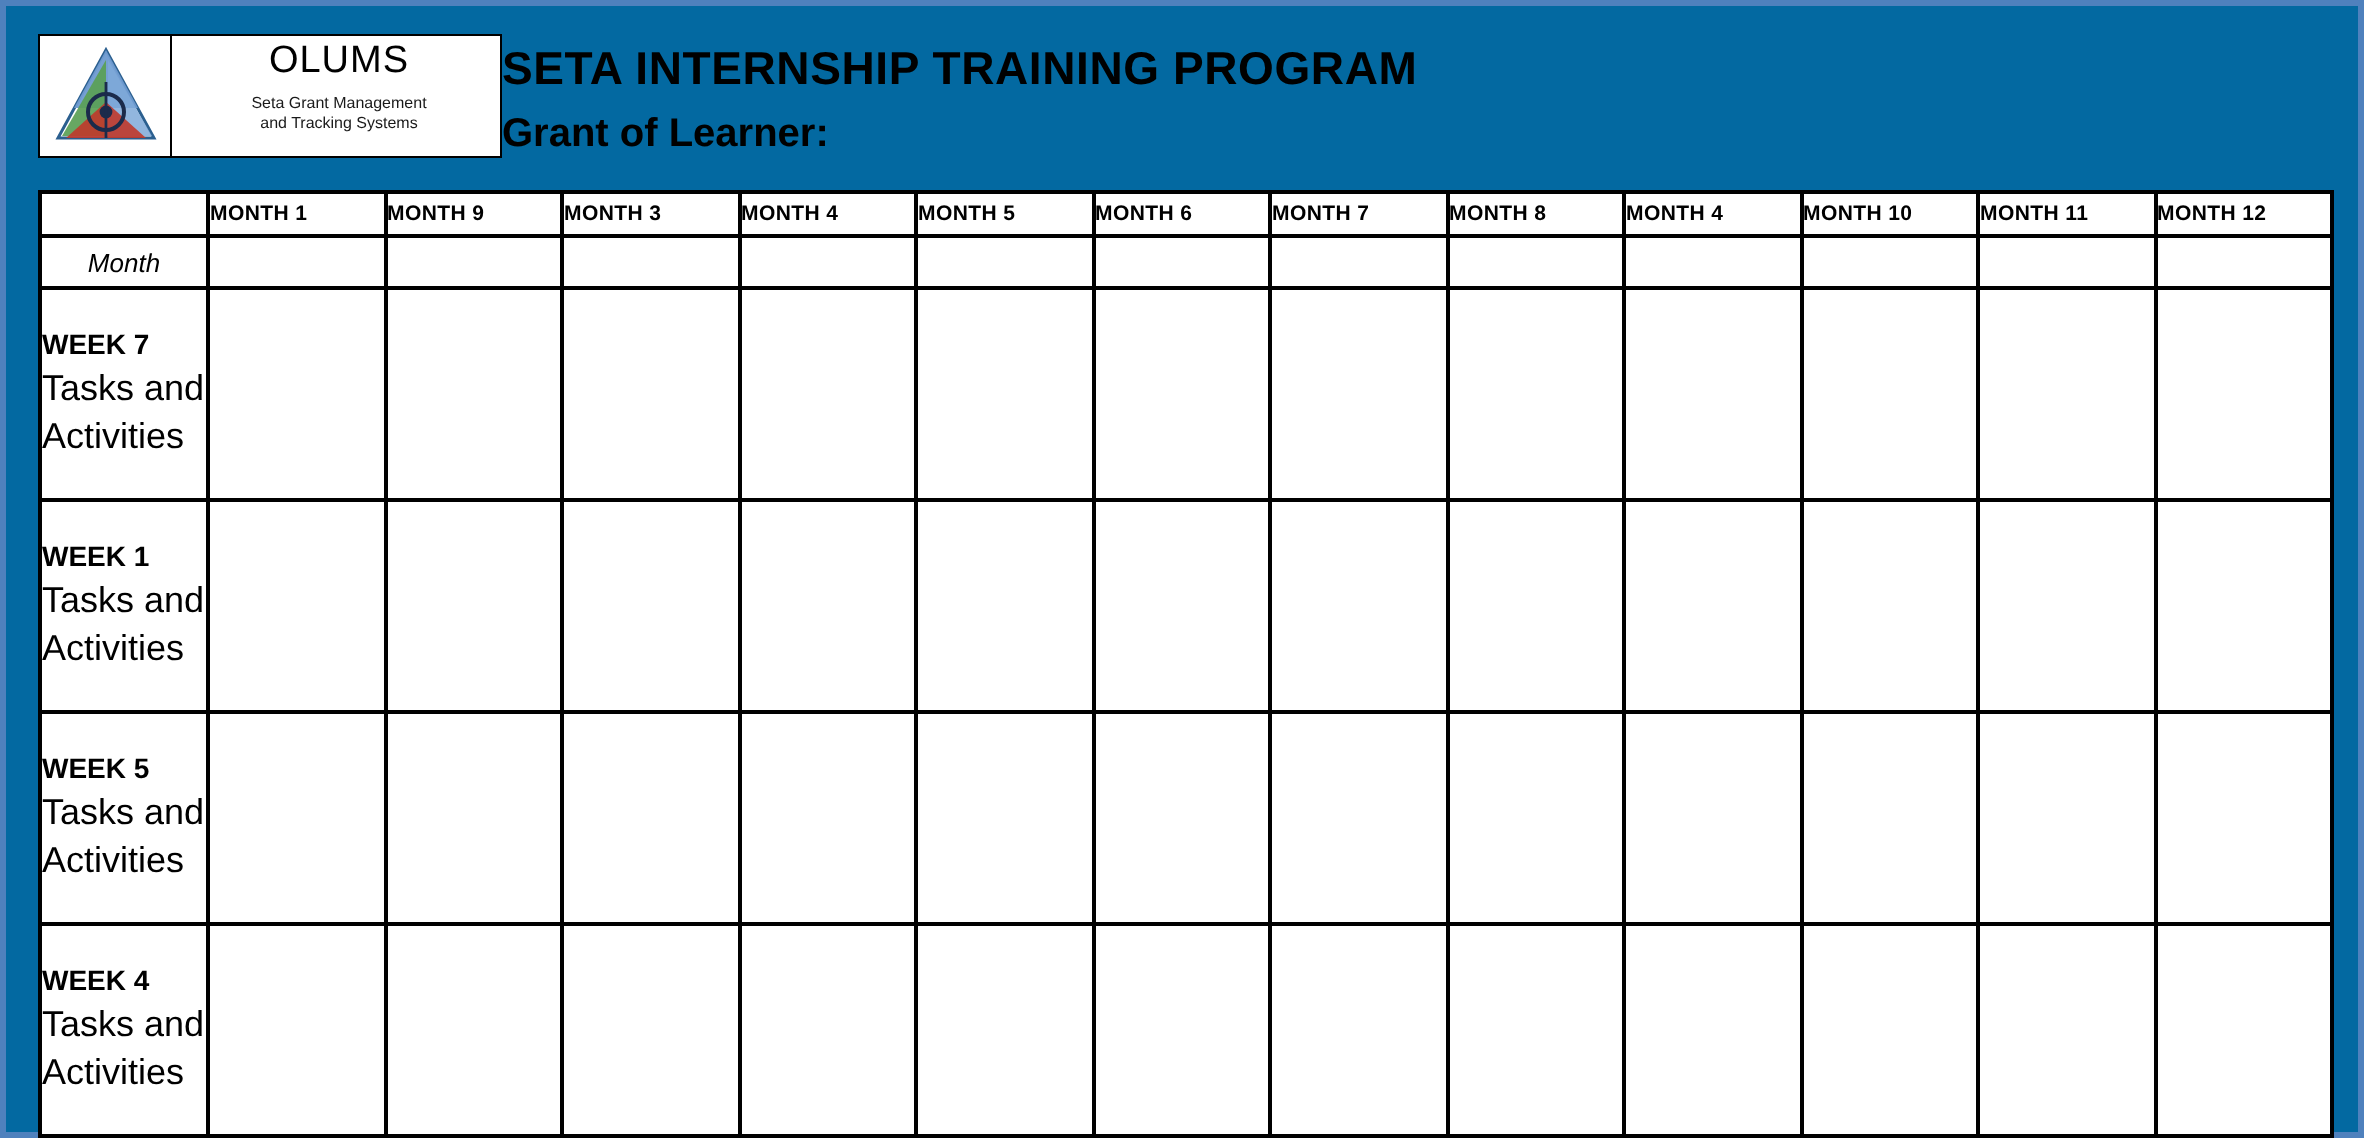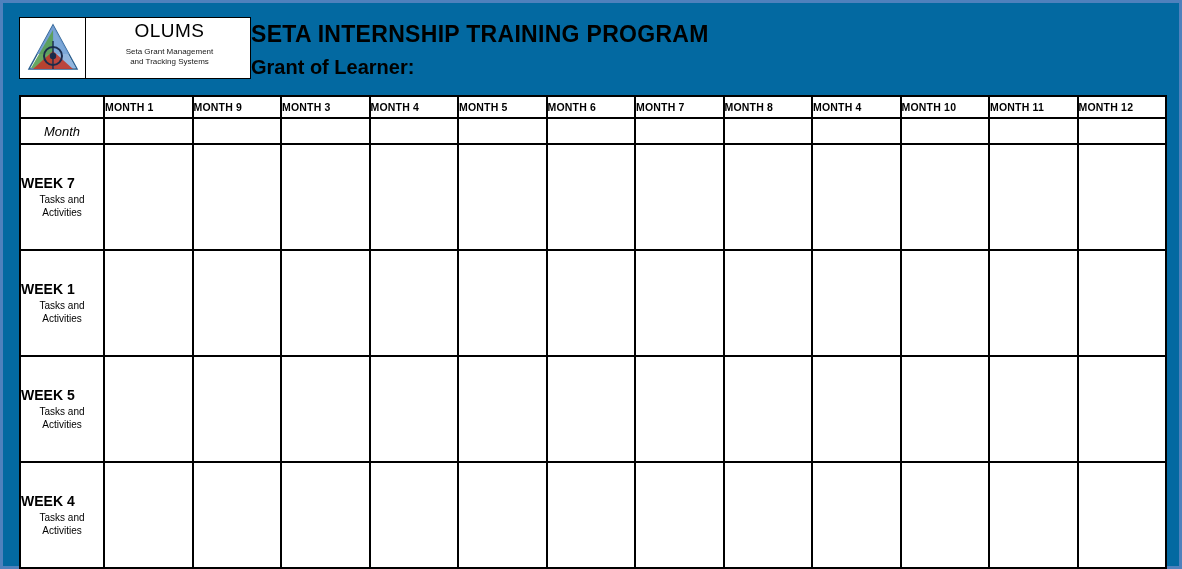--- a/index.html
+++ b/index.html
@@ -138,24 +138,23 @@
     text-align: left;
     padding: 0 0 0 6px;
   }
   .week-title {
     font-size: 14px;
     font-weight: bold;
     color: #000;
     line-height: 1.35;
   }
   .week-sub {
-    font-size: 10px;
+    font-size: 18px;
     color: #000;
     line-height: 1.35;
-    text-align: center;
   }
   td.week-cell { height: 104px; }
 </style>
 </head>
 <body>
 
 <div class="page">
   <div class="inner">
 
     <div class="header">

